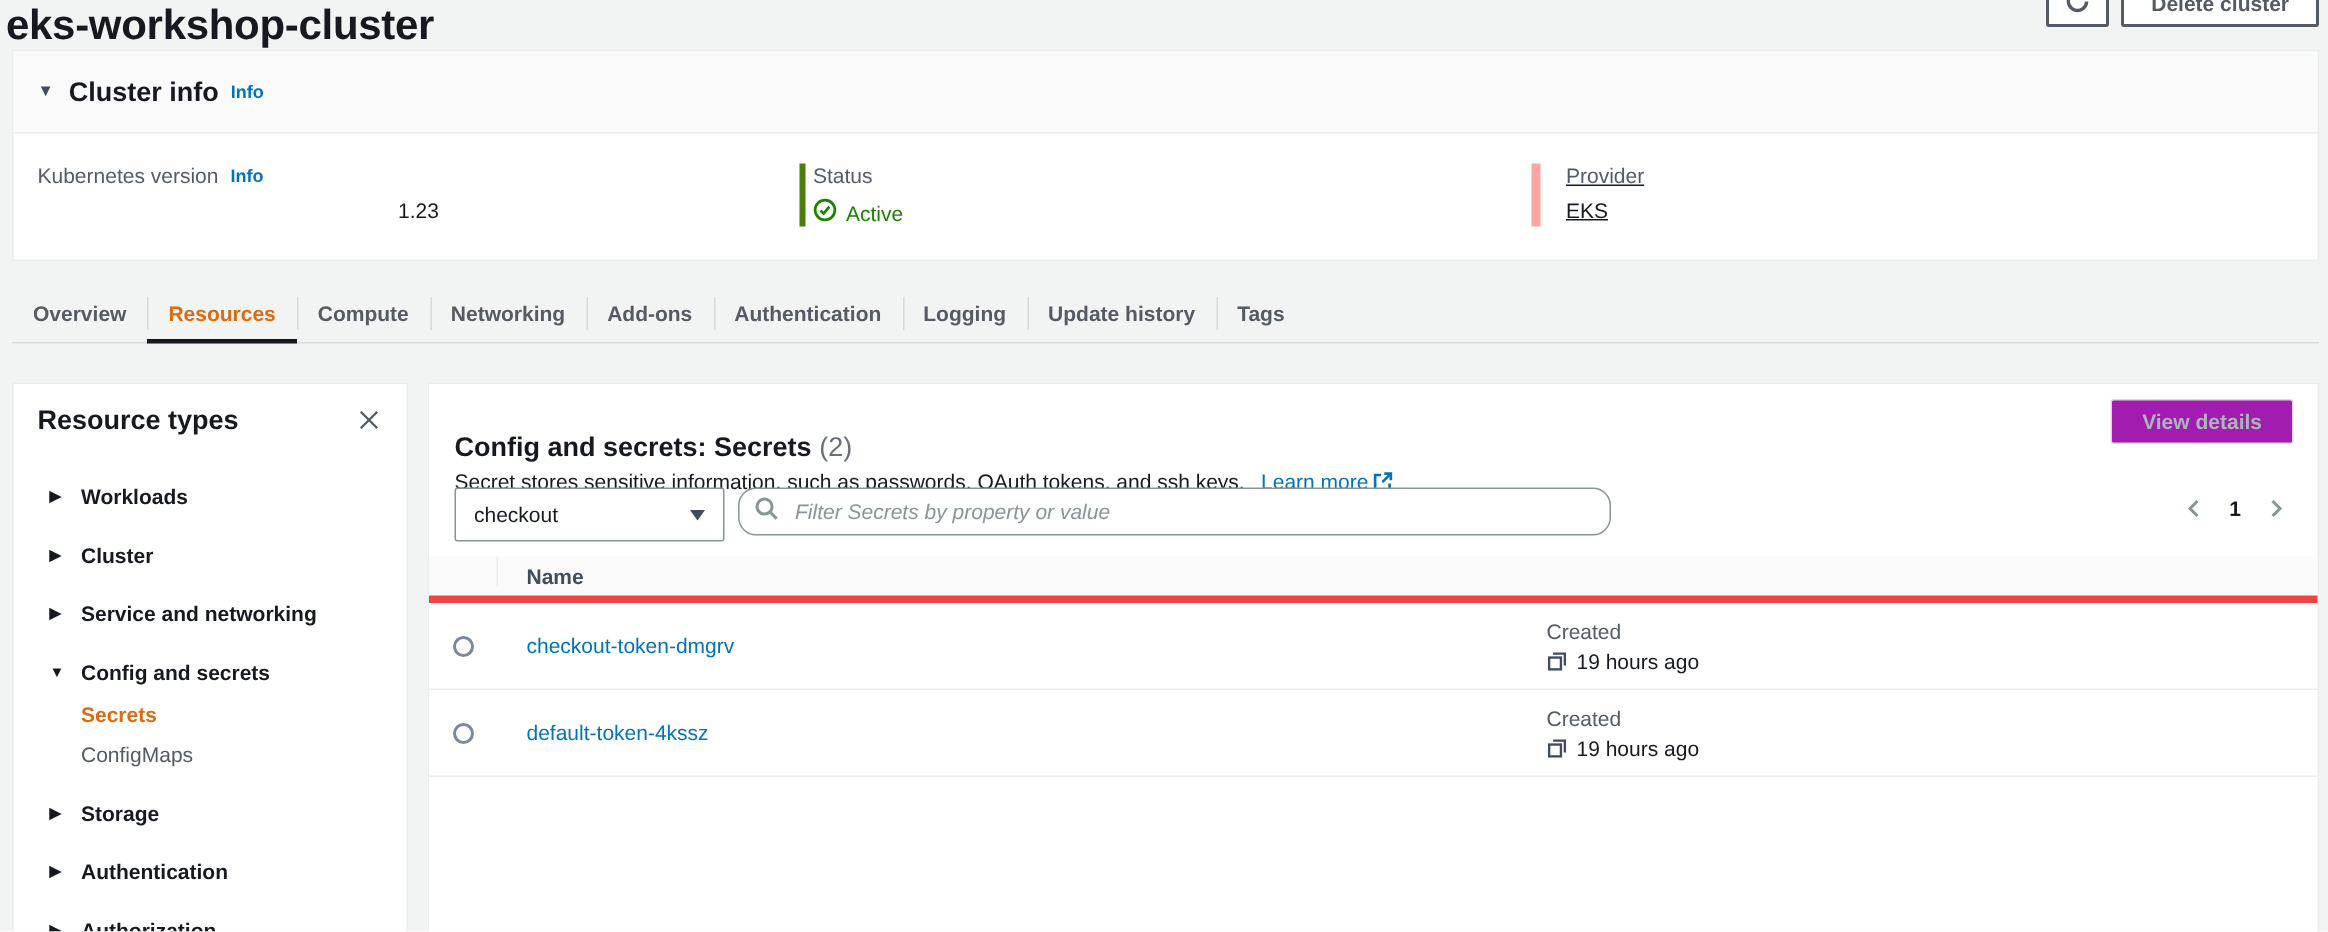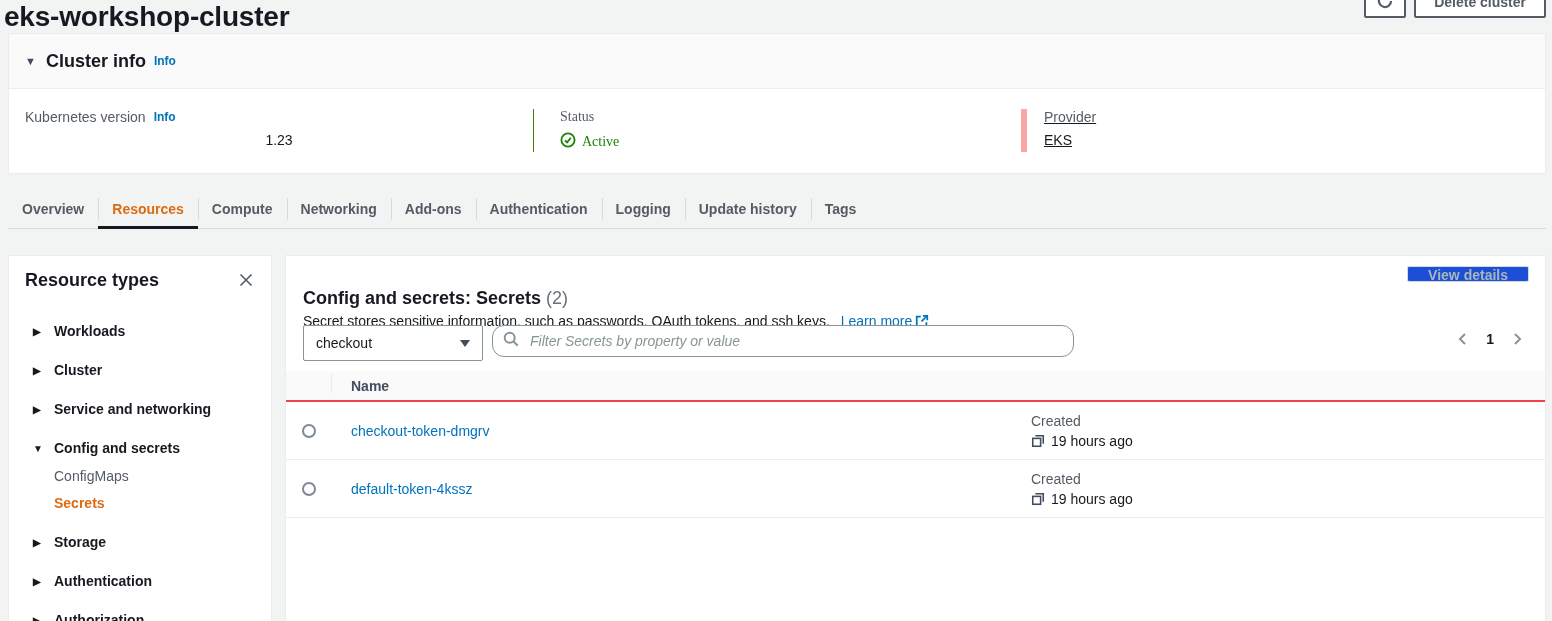--- a/index.html
+++ b/index.html
@@ -17,21 +17,21 @@
   .card { position:absolute; background:#fff; border:1px solid #eaeded; }
 
   
   #cluster-card { left:8px; top:33px; width:1538px; height:141px; }
   .card-header { height:55px; background:#fafafa; border-bottom:1px solid #eaeded; display:flex; align-items:center; padding:0 16px; cursor:pointer; }
   .tri { font-size:11px; color:#414d5c; margin-right:10px; }
   .card-title { font-size:18px; font-weight:bold; }
   .info-link { color:#0073bb; font-size:12px; font-weight:bold; margin-left:8px; text-decoration:none; cursor:pointer; }
   .cluster-cols { display:flex; padding:20px 16px 0; }
   .ccol1 { width:508px;text-align:center; }
-  .ccol2 { width:488px; border-left:1px solid #4d7c0f; padding-left:26px;font-family:Liberation Serif, serif; }
+  .ccol2 { width:488px; border-left:4px solid #4d7c0f; padding-left:5px; }
   .ccol3 { flex:1; border-left:6px solid #fca5a5; padding-left:17px;text-decoration:underline; }
   .field-label { font-size:14px; color:#545b64; display:flex; align-items:center; }
   .field-value { font-size:14px; margin-top:7px; }
   .status-value { color:#1d8102; display:flex; align-items:center; gap:6px; }
 
   
   .tabs { position:absolute; left:8px; top:190px; width:1538px; height:39px; display:flex; border-bottom:1px solid #d5dbdb; }
   .tab { font-size:14px; font-weight:bold; color:#545b64; padding:0 14px; display:flex; align-items:center; position:relative; cursor:pointer; white-space:nowrap; }
   .tab + .tab::before { content:""; position:absolute; left:0; top:8px; height:22px; width:1px; background:#d5dbdb; }
   .tab.active { color:#dd6b10; }
@@ -47,36 +47,36 @@
   .tri-sm { font-size:10px; color:#16191f; width:11px; }
   .sub-list { list-style:none; margin:5px 0 0; padding:0 0 0 21px; display:flex; flex-direction:column; gap:4px; }
   .sub-item { font-size:14px; color:#545b64; line-height:23px; cursor:pointer; }
   .sub-item.active { color:#dd6b10; font-weight:bold; }
 
   
   #main-card { left:285px; top:255px; width:1261px; height:400px; }
   .panel-header { position:absolute; top:10px; left:17px; right:16px; display:flex; justify-content:space-between; align-items:flex-start; }
   .panel-title { font-size:18px; font-weight:bold; padding-top:7px; }
   .count { color:#687078; font-weight:normal; }
-  .btn-disabled { height:16px; background:#1d4ed8; border:1px solid #d5dbdb; border-radius:2px; color:#aab7b8; font-weight:bold; font-size:14px; padding:0 20px; font-family:inherit; }
+  .btn-disabled { height:30px; background:#a21caf; border:1px solid #d5dbdb; border-radius:2px; color:#aab7b8; font-weight:bold; font-size:14px; padding:0 20px; font-family:inherit; }
   .desc { position:absolute; top:43px; left:17px; font-size:14px; }
   .learn-more { color:#0073bb; text-decoration:none; margin-left:7px; cursor:pointer; }
   .ext-icon { margin-left:3px; vertical-align:-2px; }
 
   .dropdown { position:absolute; left:17px; top:69px; width:180px; height:36px; background:#fff; border:1px solid #879596; border-radius:2px; display:flex; align-items:center; justify-content:space-between; padding:0 12px; font-size:14px; cursor:pointer; }
   .caret-down { width:0; height:0; border-left:5px solid transparent; border-right:5px solid transparent; border-top:7px solid #414d5c; }
   .search-box { position:absolute; left:206px; top:69px; width:582px; height:32px; background:#fff; border:1px solid #879596; border-radius:12px; display:flex; align-items:center; gap:9px; padding:0 10px; }
   .search-box input { border:none; outline:none; flex:1; font-size:14px; font-family:inherit; color:#16191f; background:transparent; }
   .search-box input::placeholder { color:#879596; font-style:italic; }
   .pagination { position:absolute; right:18px; top:73px; display:flex; align-items:center; gap:13px; }
   .page-btn { background:none; border:none; padding:2px; line-height:0; cursor:pointer; }
   .page-num { font-size:14px; font-weight:bold; cursor:pointer; }
 
   .table { position:absolute; top:115px; left:0; right:0; }
-  .thead { height:31px; background:#fafafa; border-bottom:2px solid #ef4444; display:flex; align-items:center; font-size:14px; font-weight:bold; color:#414d5c; }
+  .thead { height:31px; background:#fafafa; border-bottom:5px solid #ef4444; display:flex; align-items:center; font-size:14px; font-weight:bold; color:#414d5c; }
   .col-sel { width:45px; display:flex; justify-content:center; flex-shrink:0; }
   .col-name { width:680px; padding-left:20px; position:relative; flex-shrink:0; }
   .col-age { flex:1; padding-left:20px; position:relative; }
   .thead .col-name::before, .thead .col-age::before { content:""; position:absolute; left:0; top:-5px; height:20px; width:1px; background:#eaeded; }
   .trow { min-height:58px; border-bottom:1px solid #eaeded; display:flex; align-items:center; }
   .radio { width:14px; height:14px; border:2px solid #7d8998; border-radius:50%; background:#fff; cursor:pointer; }
   .res-link { color:#0073bb; font-size:14px; text-decoration:none; cursor:pointer; }
   .age-cell { font-size:14px; padding:9px 0 9px 0; }
   .created { color:#545b64; margin-bottom:4px; }
   .age-line { display:flex; align-items:center; gap:6px; }
@@ -178,22 +178,22 @@
           <span class="tri-sm">▶</span>
           <span>Service and networking</span>
         </div>
       </li>
       <li>
         <div class="res-item">
           <span class="tri-sm">▼</span>
           <span>Config and secrets</span>
         </div>
         <ul class="sub-list">
+          <li class="sub-item active">Secrets</li>
           <li class="sub-item">ConfigMaps</li>
-          <li class="sub-item active">Secrets</li>
         </ul>
       </li>
       <li>
         <div class="res-item">
           <span class="tri-sm">▶</span>
           <span>Storage</span>
         </div>
       </li>
       <li>
         <div class="res-item">

